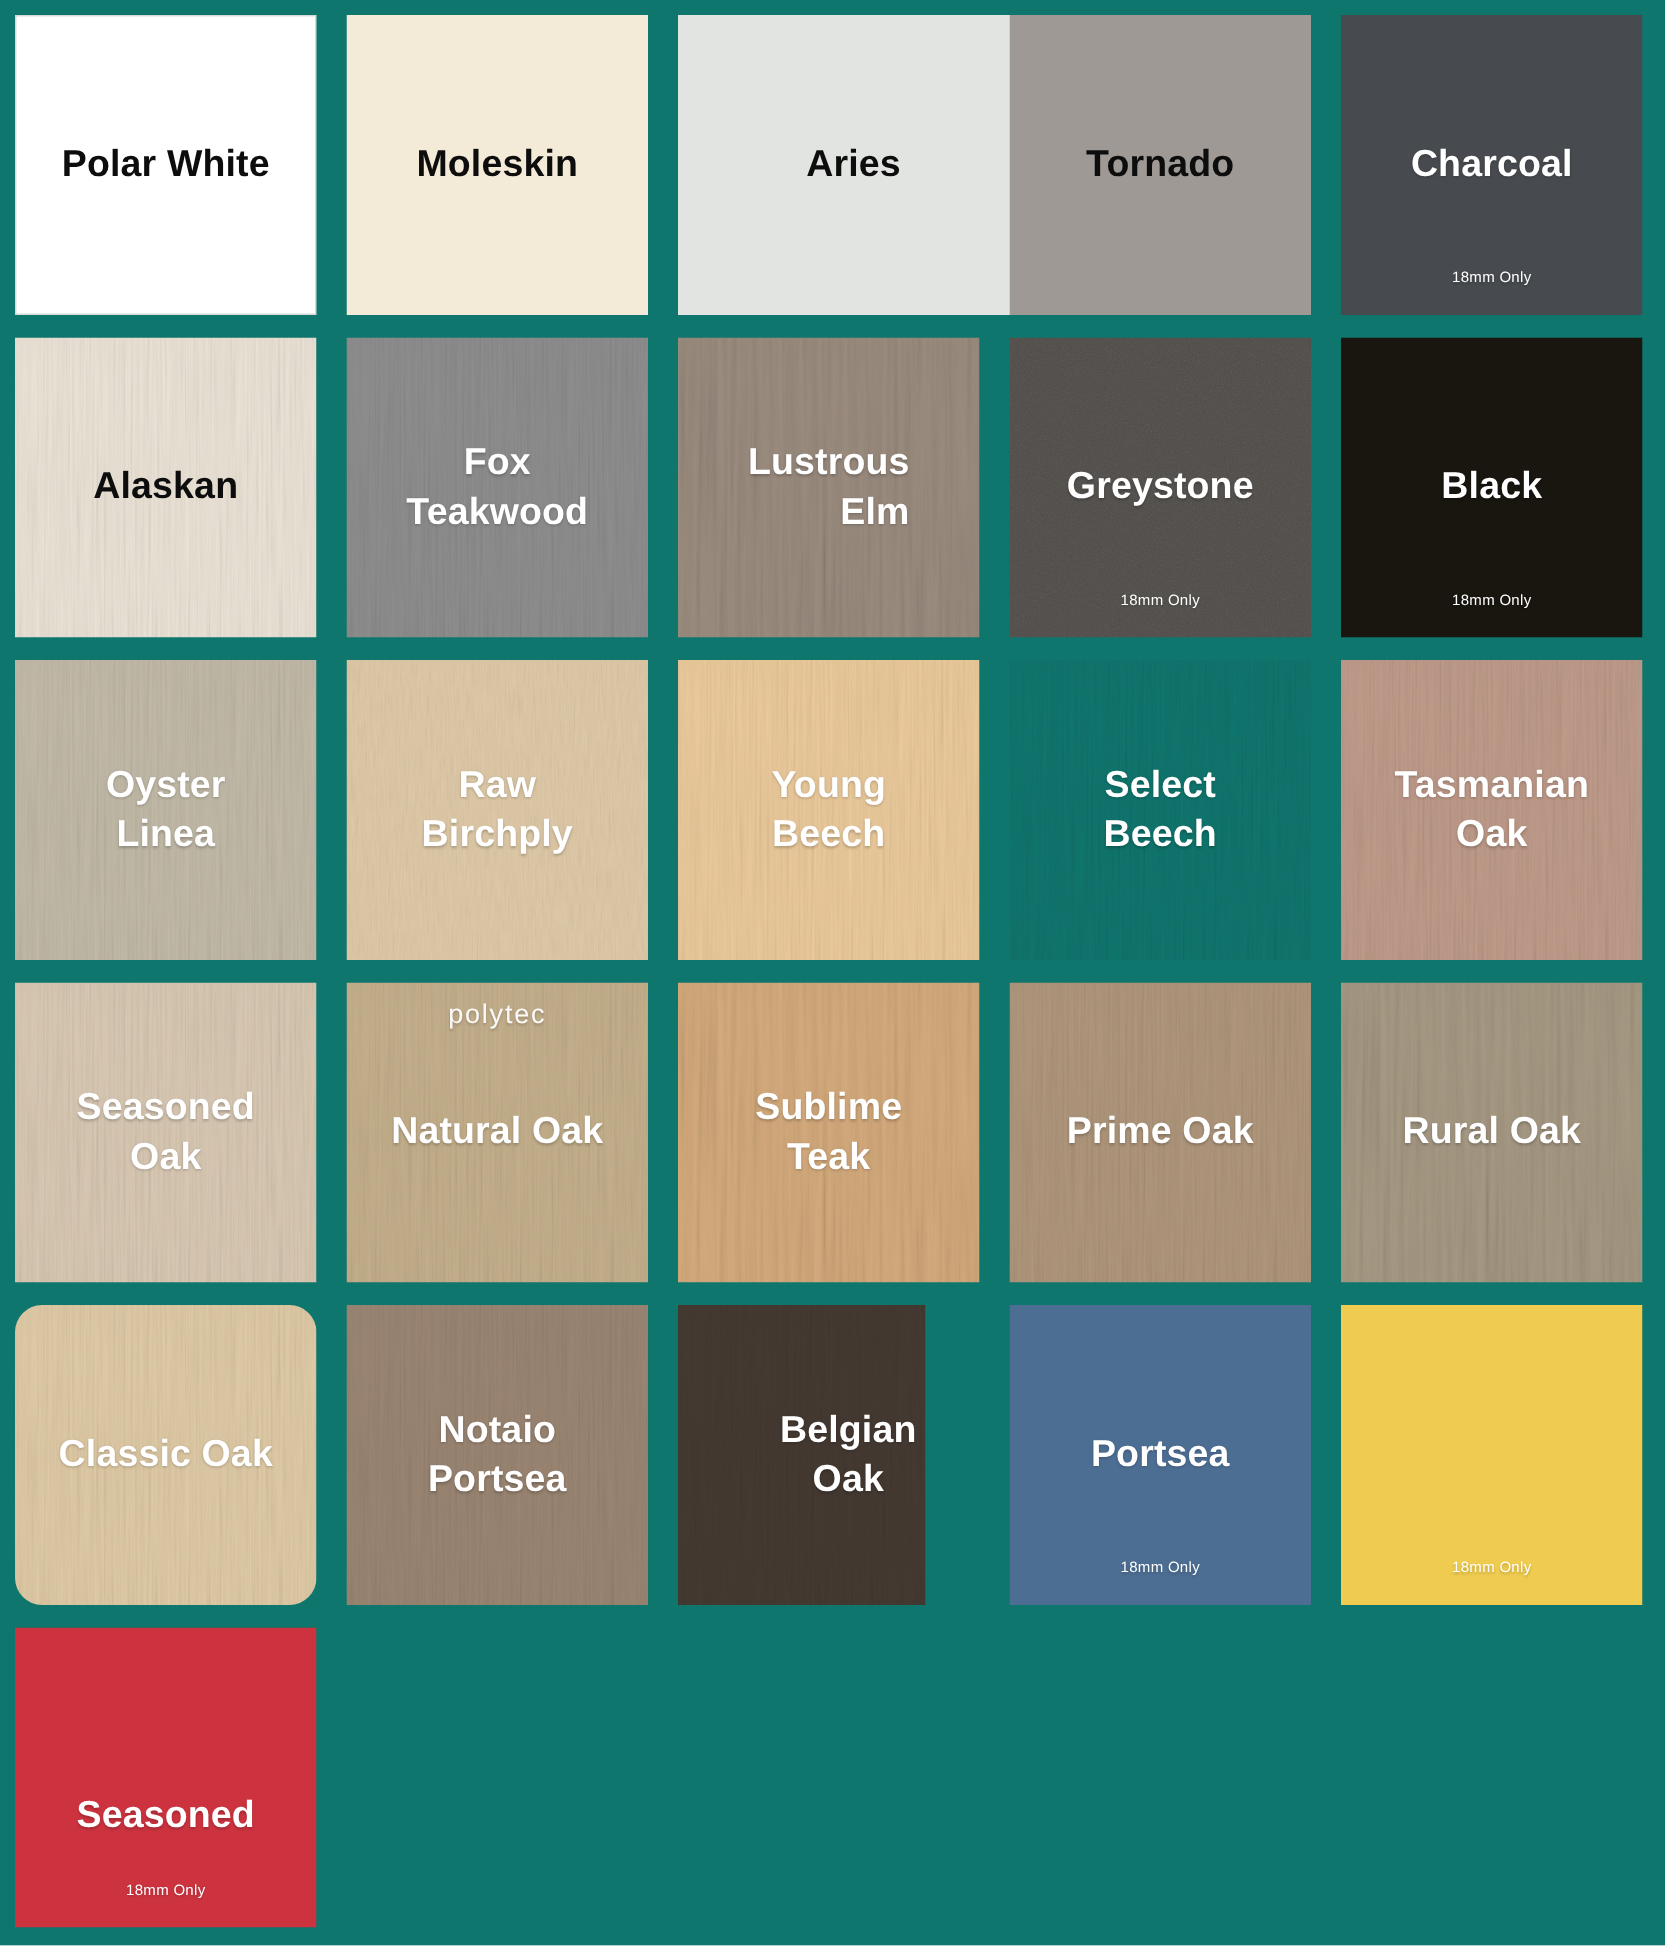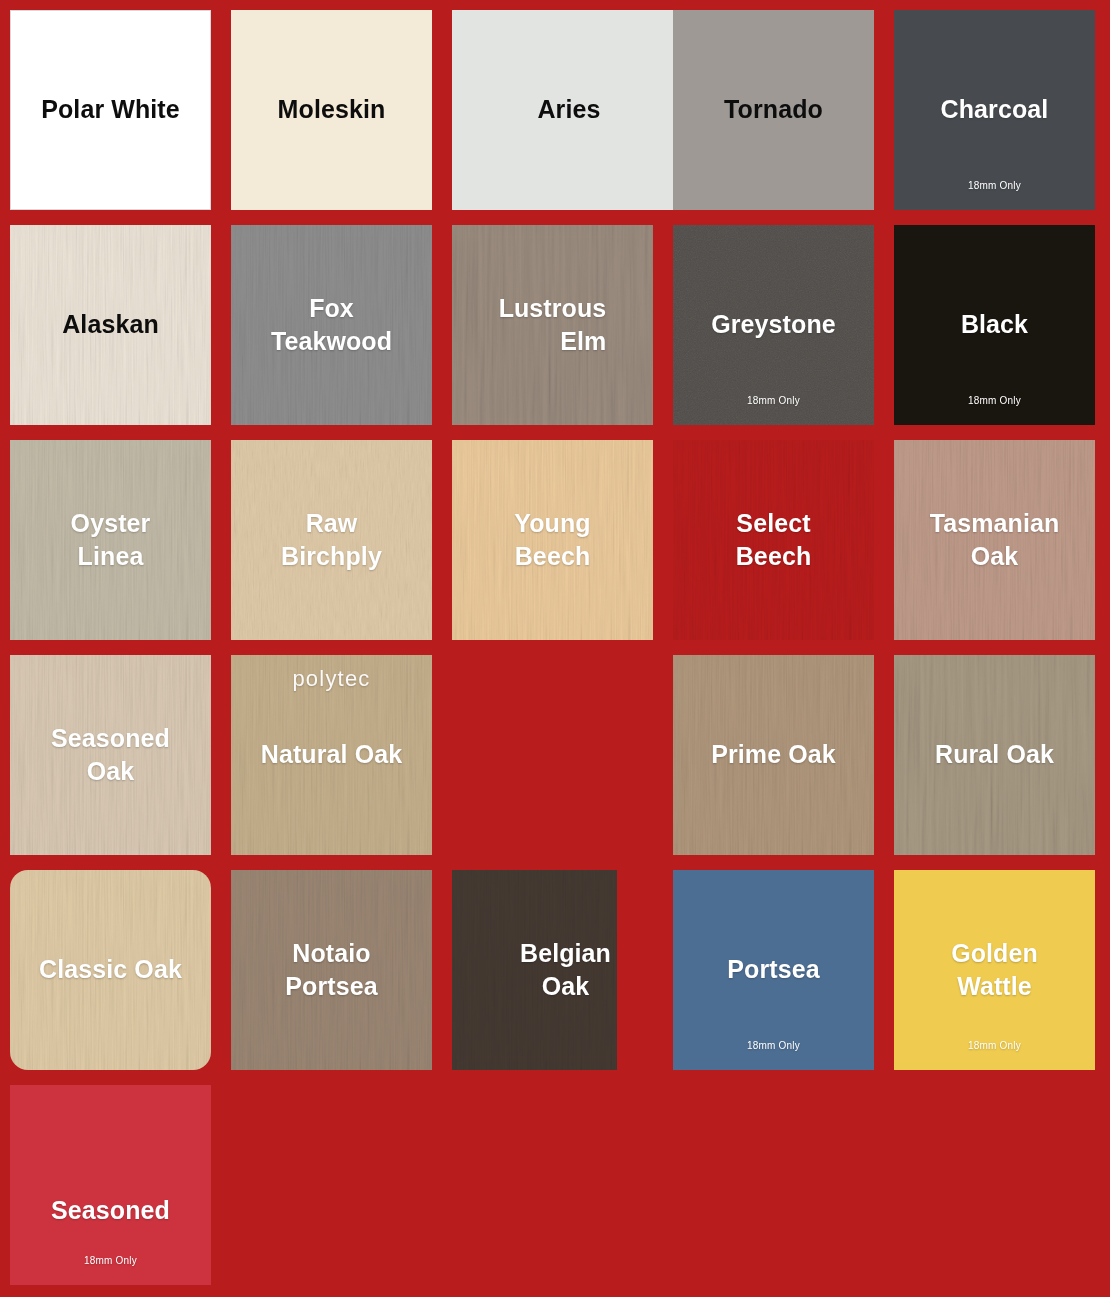--- a/index.html
+++ b/index.html
@@ -7,21 +7,21 @@
   html, body {
     margin: 0;
     padding: 0;
     background: #ffffff;
     font-family: "Liberation Sans", "DejaVu Sans", sans-serif;
   }
   #swatch-grid {
     position: relative;
     width: 1110px;
     height: 1297px;
-    background: #b91c1c;
+    background: #0f766e;
     overflow: hidden;
   }
 
   .swatch {
     position: absolute;
     width: 201px;
     height: 200px;
     display: flex;
     flex-direction: column;
     align-items: center;
@@ -78,21 +78,21 @@
     letter-spacing: 0.2px;
   }
   .swatch.light-text .swatch-note { color: #ffffff; text-shadow: 0 1px 2px rgba(0,0,0,0.22); }
 
   .swatch-watermark {
     position: absolute;
     z-index: 3;
     left: 0;
     right: 0;
     top: 11px;
-    font-size: 22px;
+    font-size: 18px;
     font-weight: normal;
     letter-spacing: 1.2px;
     color: rgba(255,255,255,0.95);
     text-shadow: 0 1px 2px rgba(0,0,0,0.2);
   }
 
   
   .swatch.label-low .swatch-label { transform: translateY(26px); }
 </style>
 </head>
@@ -205,20 +205,28 @@
 Oak</div>
     </div>
     <div class="swatch light-text" style="left: 231px; top: 655px; width: 201px; height: 200px;">
       <div class="swatch-fill" style="background: rgb(197, 176, 140);"></div>
       <div class="swatch-grain" style="opacity: 0.26; mix-blend-mode: multiply;"><svg width="100%" height="100%" preserveAspectRatio="none">
           <rect width="100%" height="100%" filter="url(#tex-woodgrain-fine)"></rect>
         </svg></div>
       <div class="swatch-watermark">polytec</div>
       <div class="swatch-label">Natural Oak</div>
     </div>
+    <div class="swatch light-text" style="left: 452px; top: 655px; width: 201px; height: 200px;">
+      <div class="swatch-fill" style="background: rgb(214, 172, 125);"></div>
+      <div class="swatch-grain" style="opacity: 0.34; mix-blend-mode: multiply;"><svg width="100%" height="100%" preserveAspectRatio="none">
+          <rect width="100%" height="100%" filter="url(#tex-woodgrain-coarse)"></rect>
+        </svg></div>
+      <div class="swatch-label">Sublime
+Teak</div>
+    </div>
     <div class="swatch light-text" style="left: 673px; top: 655px; width: 201px; height: 200px;">
       <div class="swatch-fill" style="background: rgb(176, 151, 124);"></div>
       <div class="swatch-grain" style="opacity: 0.26; mix-blend-mode: multiply;"><svg width="100%" height="100%" preserveAspectRatio="none">
           <rect width="100%" height="100%" filter="url(#tex-woodgrain-fine)"></rect>
         </svg></div>
       <div class="swatch-label">Prime Oak</div>
     </div>
     <div class="swatch light-text" style="left: 894px; top: 655px; width: 201px; height: 200px;">
       <div class="swatch-fill" style="background: rgb(168, 155, 133);"></div>
       <div class="swatch-grain" style="opacity: 0.34; mix-blend-mode: multiply;"><svg width="100%" height="100%" preserveAspectRatio="none">
@@ -249,22 +257,20 @@
       <div class="swatch-label">Belgian
 Oak</div>
     </div>
     <div class="swatch light-text" style="left: 673px; top: 870px; width: 201px; height: 200px;">
       <div class="swatch-fill" style="background: rgb(77, 110, 147);"></div>
       <div class="swatch-label">Portsea</div>
       <div class="swatch-note">18mm Only</div>
     </div>
     <div class="swatch light-text" style="left: 894px; top: 870px; width: 201px; height: 200px;">
       <div class="swatch-fill" style="background: rgb(239, 203, 79);"></div>
-      <div class="swatch-label">Golden
-Wattle</div>
       <div class="swatch-note">18mm Only</div>
     </div>
     <div class="swatch light-text label-low" style="left: 10px; top: 1085px; width: 201px; height: 200px;">
       <div class="swatch-fill" style="background: rgb(204, 51, 63);"></div>
       <div class="swatch-label">Seasoned</div>
       <div class="swatch-note">18mm Only</div>
     </div>
   </div>
 
 <svg width="0" height="0" style="position:absolute" aria-hidden="true">

